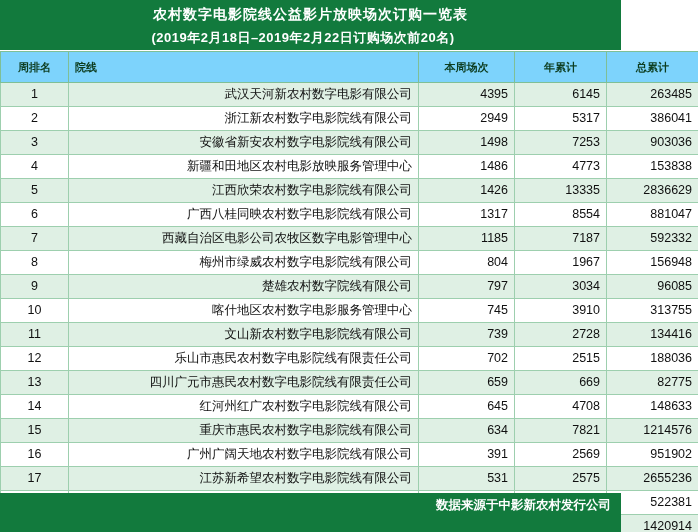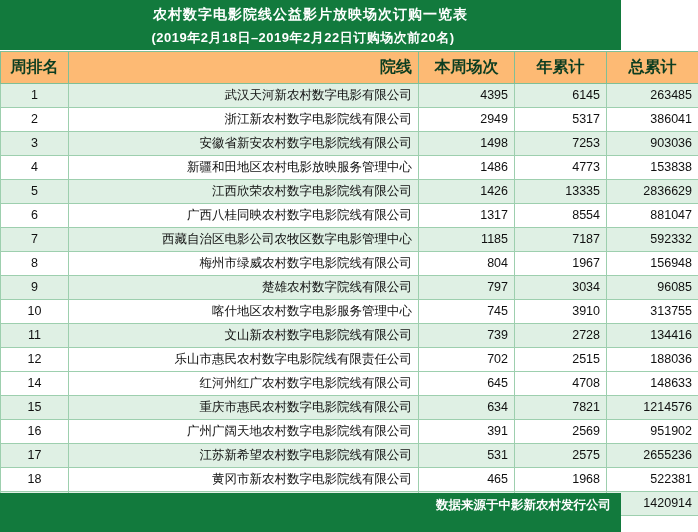--- a/index.html
+++ b/index.html
@@ -48,30 +48,30 @@
     table-layout: fixed;
     font-size: 12.5px;
   }
   table.rank-table col.c-rank { width: 68px; }
   table.rank-table col.c-name { width: 350px; }
   table.rank-table col.c-week { width: 96px; }
   table.rank-table col.c-year { width: 92px; }
   table.rank-table col.c-total { width: 92px; }
 
   table.rank-table thead th {
-    background: #fdba74;
+    background: #7dd3fc;
     color: #0d3d20;
-    font-size: 16px;
+    font-size: 11px;
     font-weight: bold;
     border: 1px solid #7fbf96;
     padding: 5px 6px;
     text-align: center;
     height: 20px;
   }
-  table.rank-table thead th.name-col { text-align: right; }
+  table.rank-table thead th.name-col { text-align: left; }
 
   table.rank-table tbody td {
     border: 1px solid #9dcfae;
     padding: 2px 6px;
     height: 19px;
     line-height: 17px;
     font-size: 12.5px;
     color: #101010;
     white-space: nowrap;
     overflow: hidden;
@@ -200,20 +200,27 @@
           <td class="num-cell">2728</td>
           <td class="num-cell">134416</td>
         </tr>
         <tr class="even">
           <td class="rank-cell">12</td>
           <td class="name-cell">乐山市惠民农村数字电影院线有限责任公司</td>
           <td class="num-cell">702</td>
           <td class="num-cell">2515</td>
           <td class="num-cell">188036</td>
         </tr>
+        <tr class="odd">
+          <td class="rank-cell">13</td>
+          <td class="name-cell">四川广元市惠民农村数字电影院线有限责任公司</td>
+          <td class="num-cell">659</td>
+          <td class="num-cell">669</td>
+          <td class="num-cell">82775</td>
+        </tr>
         <tr class="even">
           <td class="rank-cell">14</td>
           <td class="name-cell">红河州红广农村数字电影院线有限公司</td>
           <td class="num-cell">645</td>
           <td class="num-cell">4708</td>
           <td class="num-cell">148633</td>
         </tr>
         <tr class="odd">
           <td class="rank-cell">15</td>
           <td class="name-cell">重庆市惠民农村数字电影院线有限公司</td>

